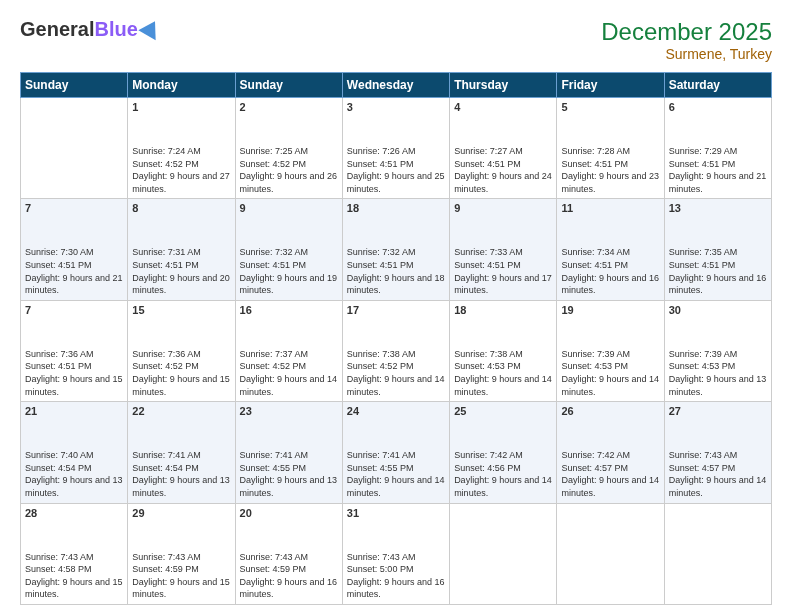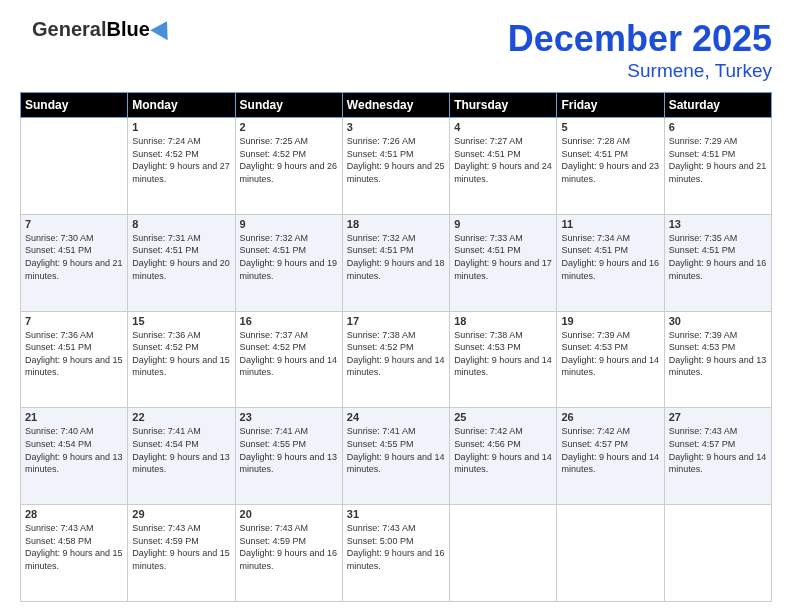--- a/index.html
+++ b/index.html
@@ -27,50 +27,49 @@
       display: flex;
       flex-direction: column;
       align-items: flex-start;
     }
     .logo-text {
       display: flex;
       align-items: center;
       font-size: 20px;
       font-weight: bold;
       color: #333;
-      margin-left: 12px;
     }
     .logo-triangle {
       width: 0; height: 0;
       border-left: 10px solid transparent;
       border-right: 10px solid transparent;
       border-bottom: 16px solid #4a90d9;
       display: inline-block;
       margin-left: 2px;
       transform: rotate(30deg) translateY(-2px);
     }
     .title-block {
       text-align: right;
     }
     .month-year {
-      font-size: 36px;
-      font-weight: bold;
-      color: #1d4ed8;
+      font-size: 24px;
+      font-weight: normal;
+      color: #15803d;
     }
     .location {
-      font-size: 19px;
-      color: #1d4ed8;
+      font-size: 14px;
+      color: #a16207;
     }
     .calendar {
       width: 100%;
       border-collapse: collapse;
       flex: 1;
     }
     .calendar th {
-      background: #000000;
+      background: #0c4a6e;
       color: #fff;
       font-size: 12px;
       font-weight: bold;
       padding: 5px 4px;
       text-align: left;
       border: 1px solid #6a9fd1;
     }
     .calendar td {
       vertical-align: top;
       border: 1px solid #ccc;
@@ -87,34 +86,35 @@
       font-size: 11px;
       font-weight: bold;
       color: #333;
       display: block;
       margin-bottom: 2px;
     }
     .day-info {
       line-height: 1.4;
       font-size: 9px;
       color: #333;
+      margin-top: 32px;
     }
     .empty-cell { background: #fff !important; }
     .calendar tbody tr:nth-child(odd) td { background: #ffffff; }
     .calendar tbody tr:nth-child(even) td { background: #f0f4fa; }
   </style>
 </head>
 <body>
 
 <div class="page">
   <div class="header">
     <div class="logo">
       <div class="logo-text">
         <span>General</span>
-          <span style="color:#000000;">Blue</span>
+          <span style="color:#8b5cf6;">Blue</span>
         <span class="logo-triangle"></span>
       </div>
     </div>
     <div class="title-block">
       <div class="month-year">December 2025</div>
       <div class="location">Surmene, Turkey</div>
     </div>
   </div>
 
   <table class="calendar">

